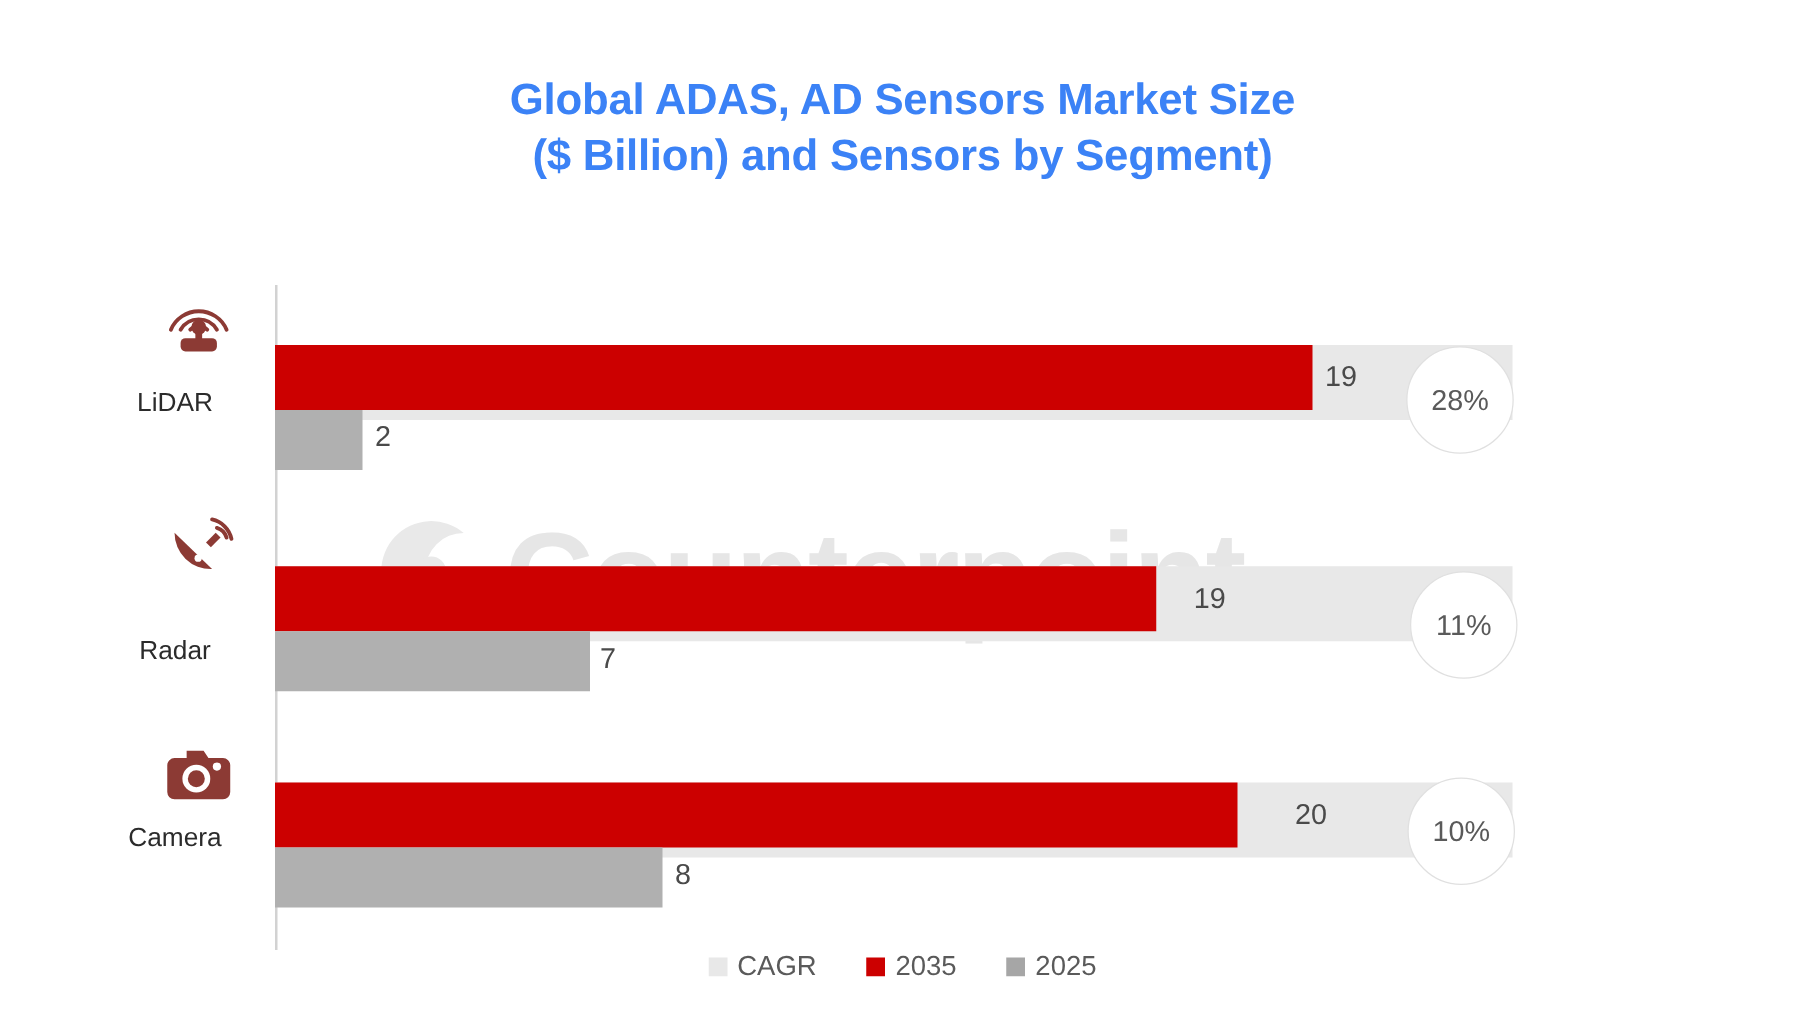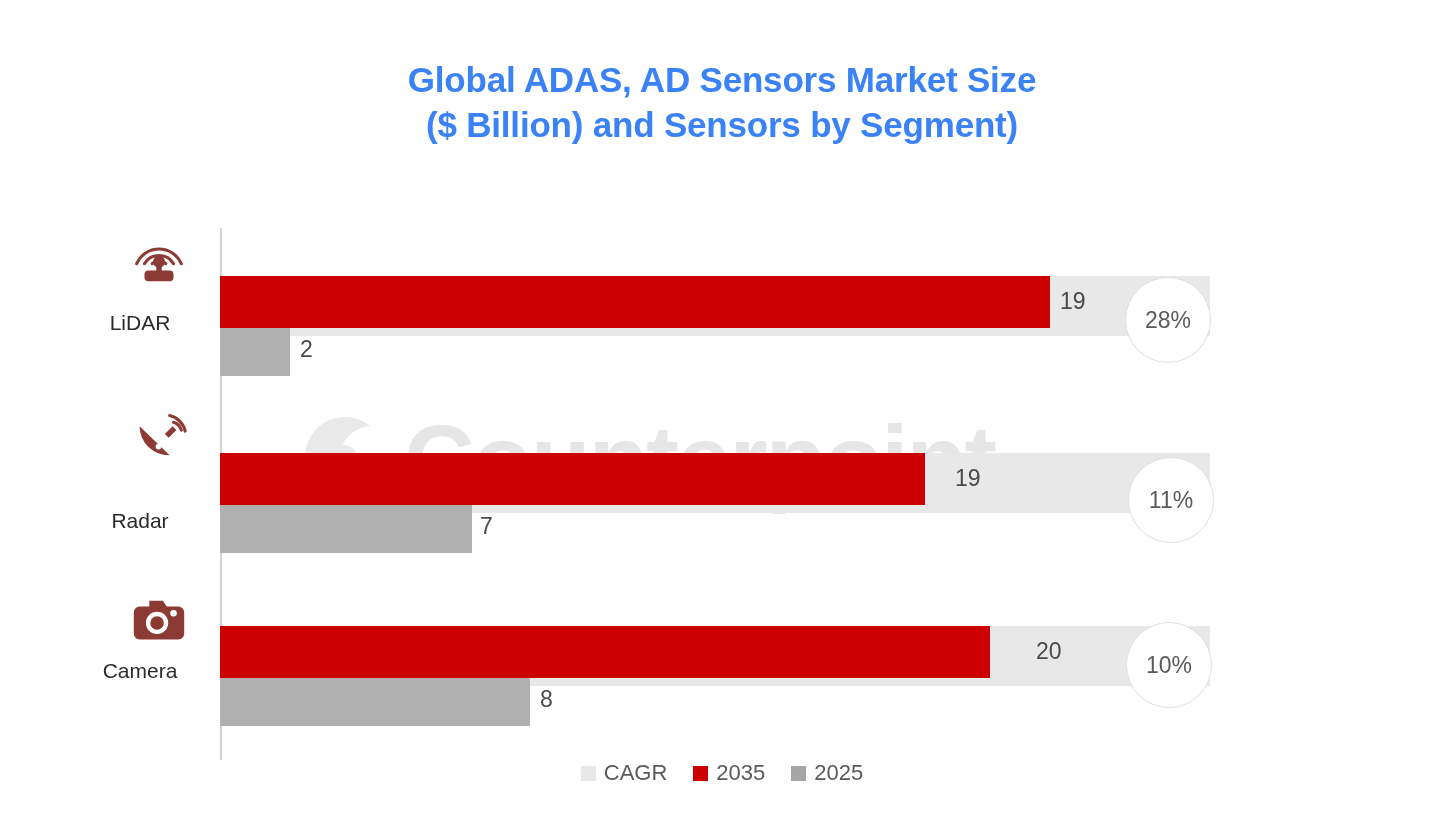--- a/index.html
+++ b/index.html
@@ -127,21 +127,21 @@
   }
 
   
   #legend {
     position:absolute;
     left:0; top:760px;
     width:1444px;
     display:flex;
     align-items:center;
     justify-content:center;
-    gap:26px;
+    gap:40px;
     z-index:8;
   }
   .legend-item { display:flex; align-items:center; gap:8px; }
   .legend-swatch { width:15px; height:15px; display:block; }
   .legend-label { font-size:22px; color:#5a5a5a; }
 </style>
 </head>
 <body>
 
 <div id="chart-title">

